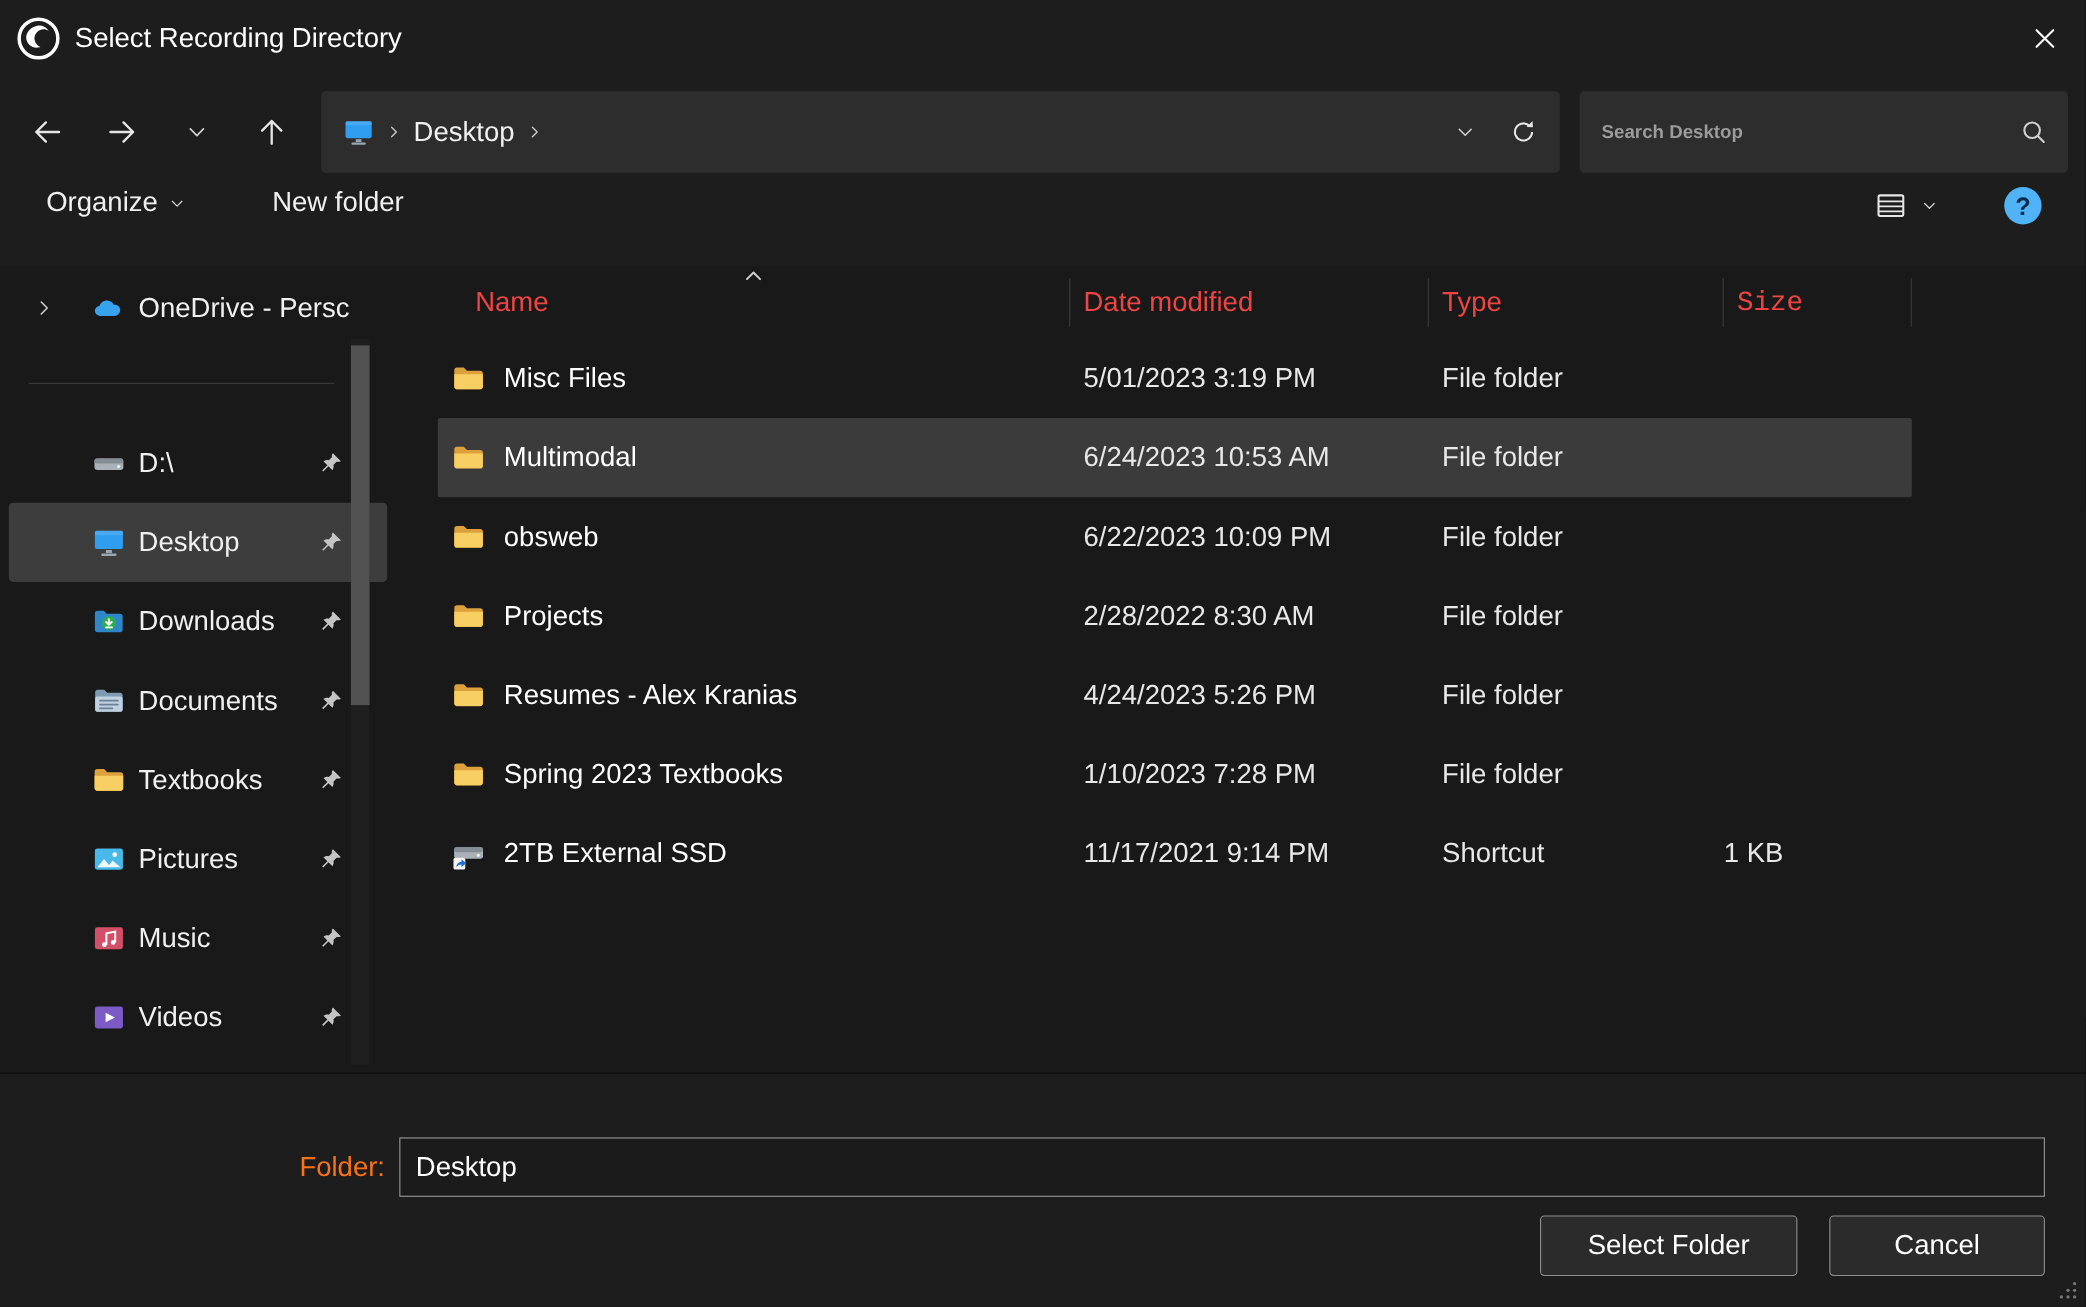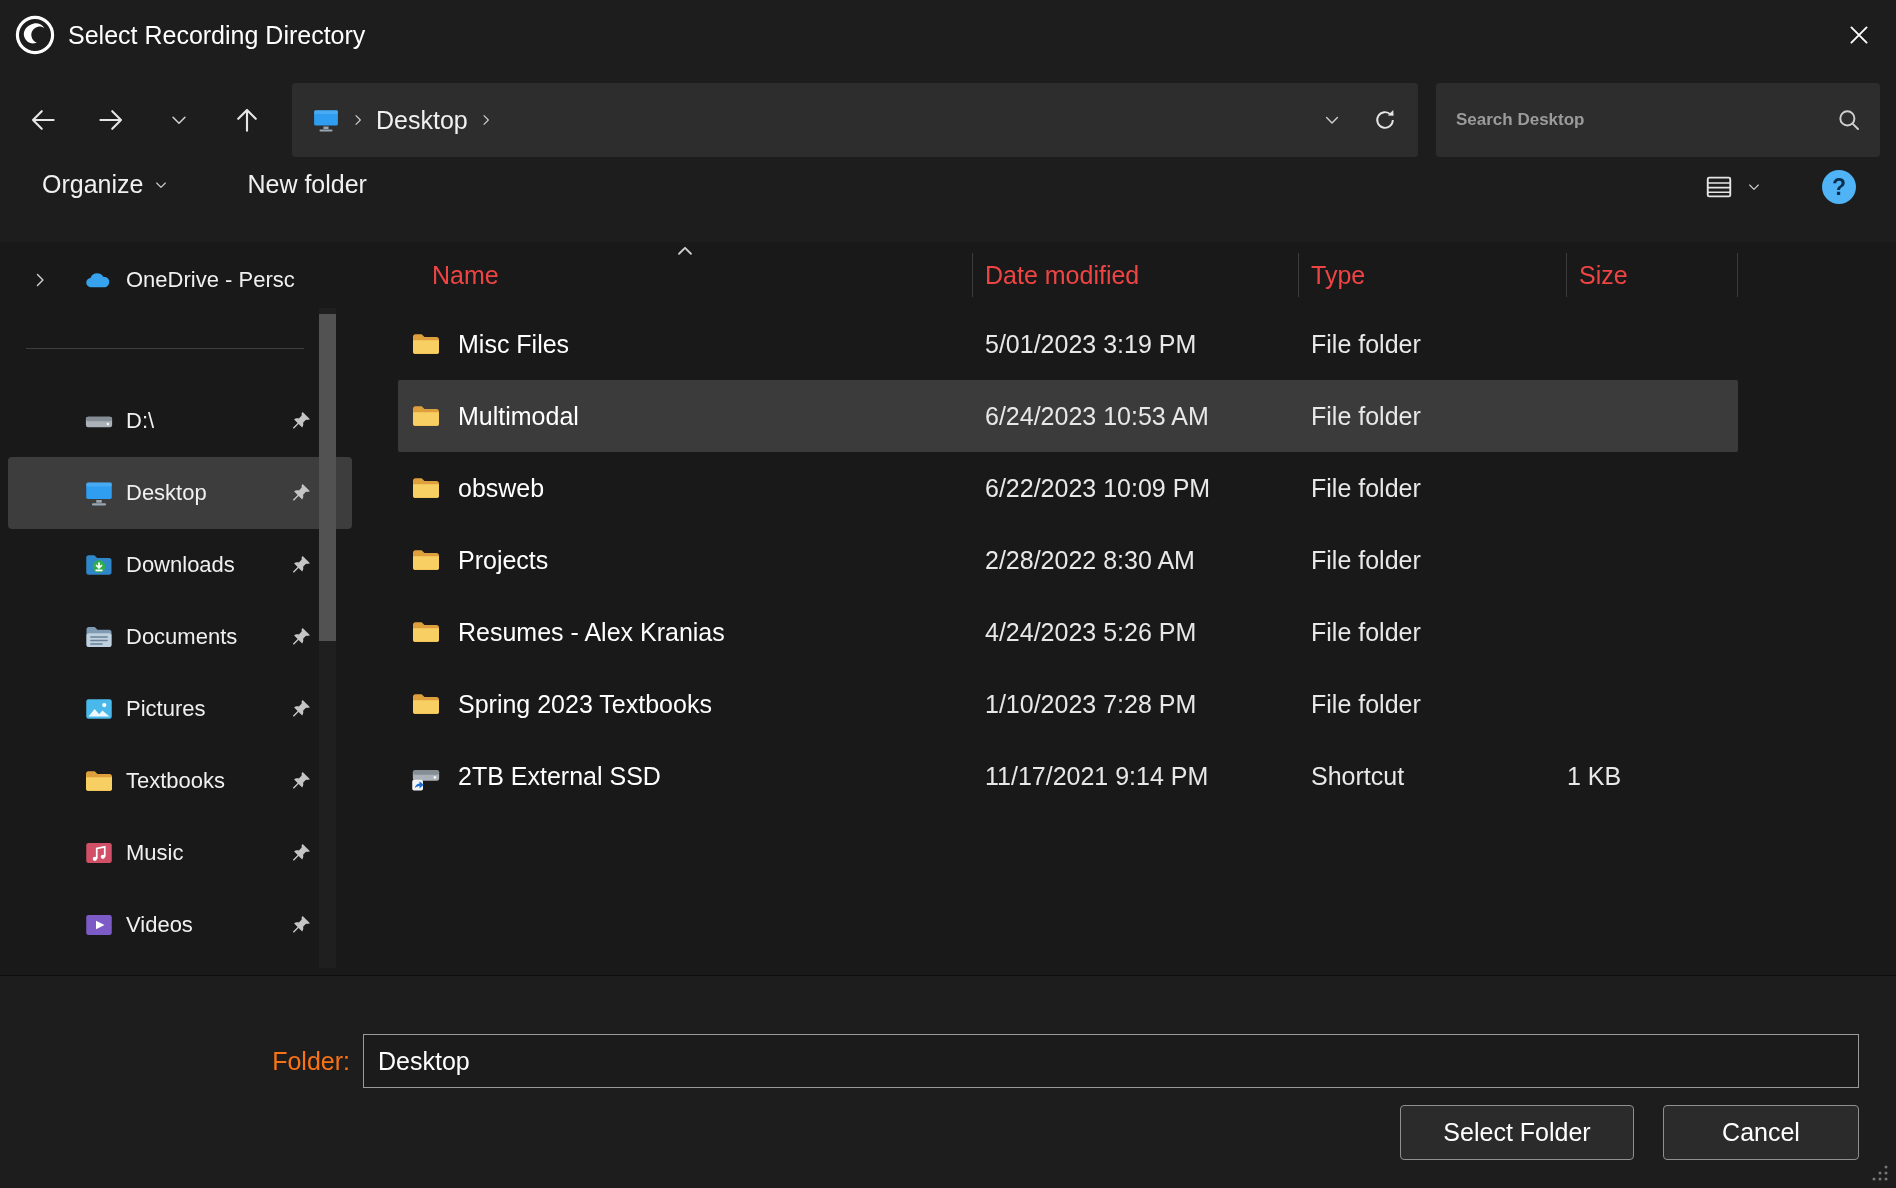--- a/index.html
+++ b/index.html
@@ -42,35 +42,35 @@
 
   
   .main{height:733px;display:flex;background:#191919;position:relative;}
   .sidebar{width:360px;position:relative;box-sizing:border-box;flex:none;}
   .side-item{height:72px;display:flex;align-items:center;margin:0 8px;padding-left:76px;
              box-sizing:border-box;border-radius:4px;position:relative;}
   .side-item.onedrive{height:68px;margin-top:4px;}
   .side-item.selected{background:#3d3d3d;}
   .expander{position:absolute;left:22px;top:50%;transform:translateY(-50%);}
   .side-icon{width:30px;height:30px;flex:none;}
-  .side-label{font-size:22px;color:#f0f0f0;margin-left:12px;white-space:nowrap;overflow:hidden;}
+  .side-label{font-size:25px;color:#f0f0f0;margin-left:12px;white-space:nowrap;overflow:hidden;}
   .pin{margin-left:auto;margin-right:40px;flex:none;}
   .side-sep{height:1px;background:#3e3e3e;margin:34px 56px 0 26px;}
   .pinned{margin-top:36px;}
   .sb-track{position:absolute;right:24px;top:66px;width:17px;height:660px;background:#1f1f1f;}
   .sb-thumb{position:absolute;left:0;top:6px;width:17px;height:327px;background:#525252;}
 
   .filelist{flex:1;position:relative;padding-left:38px;box-sizing:border-box;}
   .lheader{height:66px;display:flex;align-items:center;position:relative;color:#ef4444;}
   .hc{height:44px;display:flex;align-items:center;font-size:25px;box-sizing:border-box;
       border-right:1px solid #3c3c3c;padding-left:12px;}
   .hc.c0{width:575px;padding-left:34px;}
   .hc.c1{width:326px;}
   .hc.c2{width:268px;}
-  .hc.c3{width:171px;}
+  .hc.c3{width:171px;font-family:Liberation Mono, monospace;}
   .sort-caret{position:absolute;left:276px;top:-2px;}
   .row{height:72px;display:flex;align-items:center;width:1340px;border-radius:2px;}
   .row.selected{background:#3b3b3b;}
   .cell{font-size:25px;color:#e8e8e8;box-sizing:border-box;}
   .c-name{width:575px;display:flex;align-items:center;padding-left:12px;color:#ffffff;}
   .c-name .fi{width:32px;height:30px;margin-right:16px;flex:none;}
   .c-date{width:326px;padding-left:12px;}
   .c-type{width:268px;padding-left:12px;}
   .c-size{width:171px;padding-right:22px;}
 
@@ -317,32 +317,32 @@
     <svg class="side-icon">
               <use href="#i-documents" xlink:href="#i-documents"></use>
             </svg>
     <span class="side-label">Documents</span>
     <svg class="pin ic22">
               <use href="#i-pin"></use>
             </svg>
   </div>
           <div class="side-item">
     <svg class="side-icon">
+              <use href="#i-folder" xlink:href="#i-folder"></use>
+            </svg>
+    <span class="side-label">Textbooks</span>
+    <svg class="pin ic22">
+              <use href="#i-pin"></use>
+            </svg>
+  </div>
+          <div class="side-item">
+    <svg class="side-icon">
               <use href="#i-pictures" xlink:href="#i-pictures"></use>
             </svg>
     <span class="side-label">Pictures</span>
-    <svg class="pin ic22">
-              <use href="#i-pin"></use>
-            </svg>
-  </div>
-          <div class="side-item">
-    <svg class="side-icon">
-              <use href="#i-folder" xlink:href="#i-folder"></use>
-            </svg>
-    <span class="side-label">Textbooks</span>
     <svg class="pin ic22">
               <use href="#i-pin"></use>
             </svg>
   </div>
           <div class="side-item">
     <svg class="side-icon">
               <use href="#i-music" xlink:href="#i-music"></use>
             </svg>
     <span class="side-label">Music</span>
     <svg class="pin ic22">

